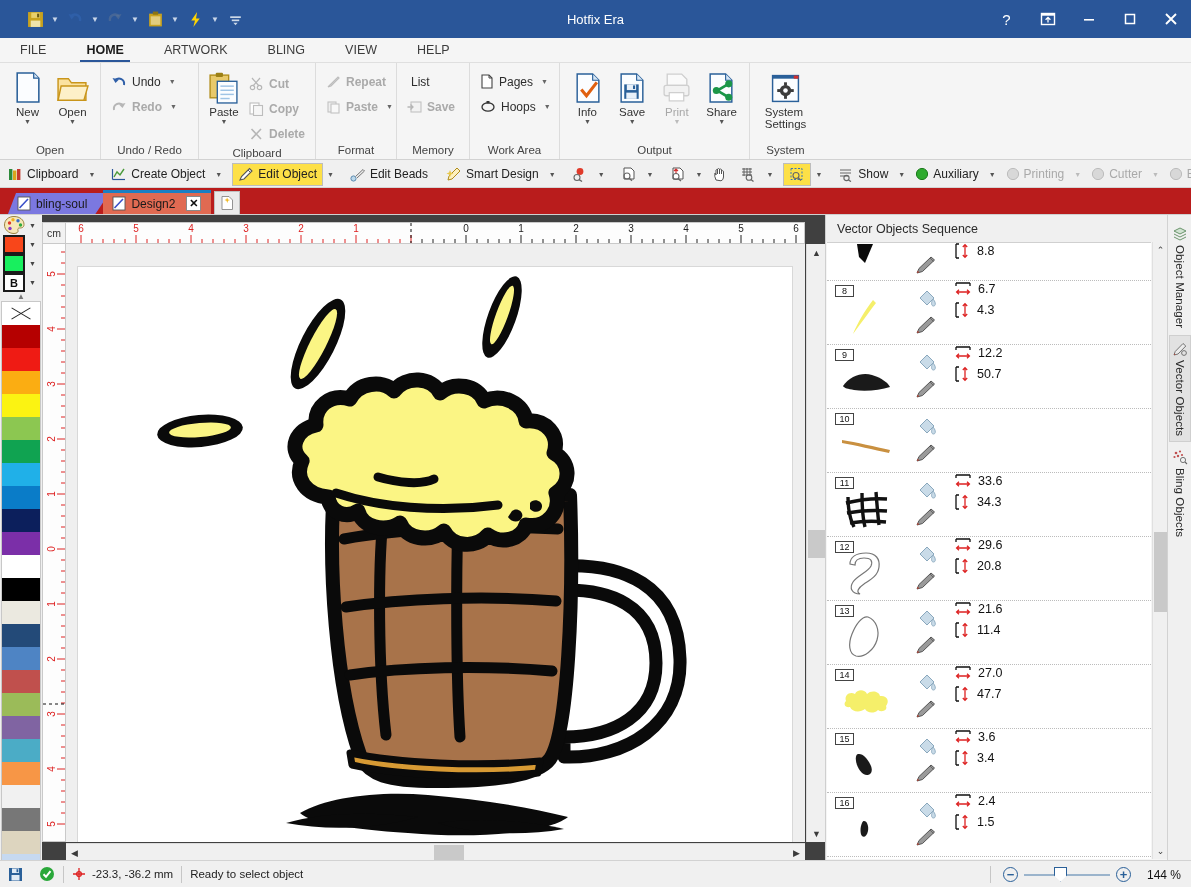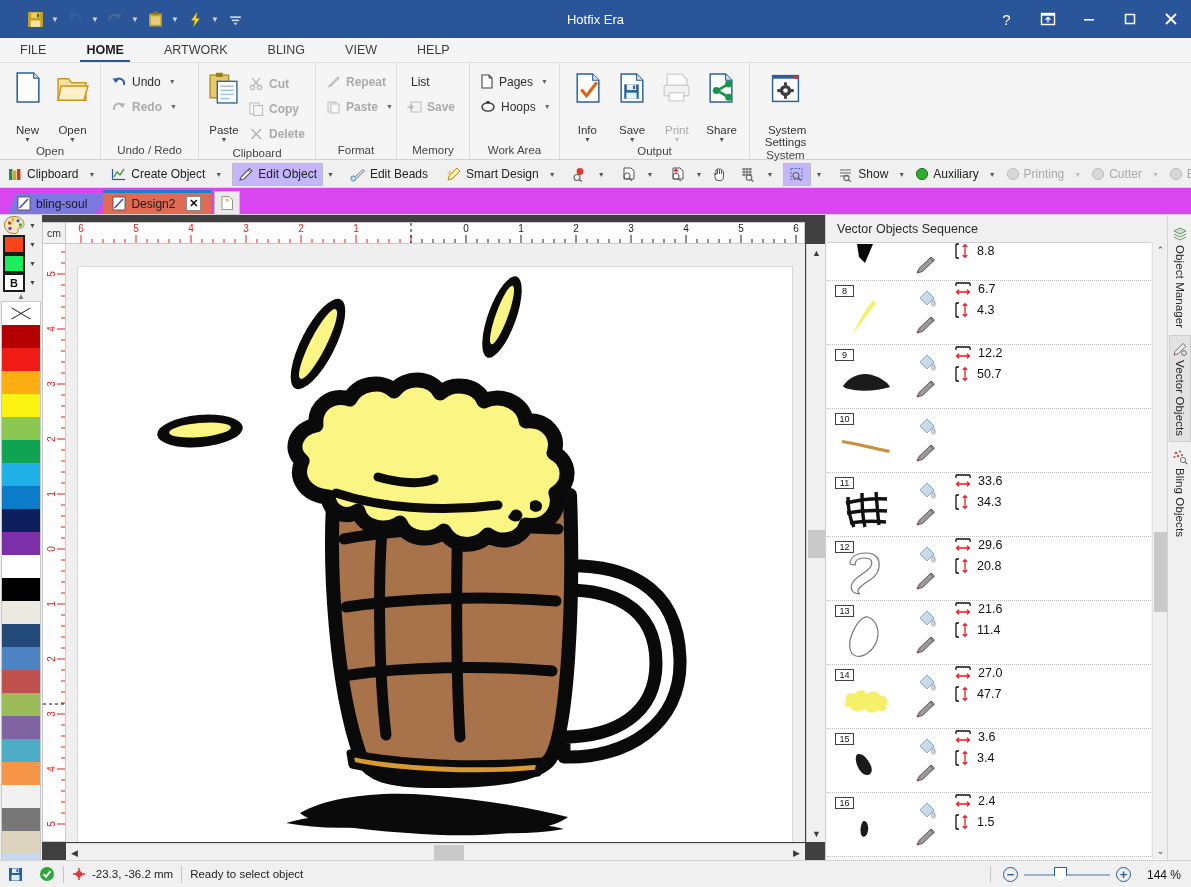--- a/index.html
+++ b/index.html
@@ -67,21 +67,21 @@
   .rgroup-label {
     text-align: center; font-size: 11.5px; color: #444; height: 16px; line-height: 14px;
   }
   .rgroup + .rgroup { border-left: 1px solid #dcdcdc; }
 
   .bigbtn {
     width: 46px; display: flex; flex-direction: column; align-items: center;
     padding-top: 3px; cursor: default;
   }
   .bigbtn .bi { height: 34px; display: flex; align-items: flex-end; }
-  .bigbtn .bl { font-size: 11.5px; color: #333; margin-top: 20px; text-align: right; line-height: 12px; }
+  .bigbtn .bl { font-size: 11.5px; color: #333; margin-top: 2px; text-align: left; line-height: 12px; }
   .bigbtn .bcaret { font-size: 7px; color: #555; line-height: 8px; }
   .bigbtn.wide { width: 56px; }
   .bigbtn.disabled .bl { color: #a8a8a8; }
 
   .smallbtn {
     height: 25px; display: flex; align-items: center; gap: 5px; padding: 0 5px;
     font-size: 12px; color: #2d2d2d; white-space: nowrap;
   }
   .smallbtn.disabled { color: #aaa; font-weight: bold; }
   .smallbtn .sc { font-size: 7px; color: #666; margin-left: 3px; }
@@ -90,29 +90,29 @@
   
   .toolbar2 {
     position: absolute; left: 0; top: 161px; width: 1191px; height: 27px;
     background: #f0f0f0; border-bottom: 1px solid #d4d4d4;
     display: flex; align-items: center; padding-left: 2px;
   }
   .tb-item {
     height: 23px; display: flex; align-items: center; gap: 4px; padding: 0 5px;
     font-size: 12px; color: #222; white-space: nowrap; border: 1px solid transparent;
   }
-  .tb-item.pressed { background: #c4b5fd; border: 1px solid #bdbdbd; }
+  .tb-item.pressed { background: #fde047; border: 1px solid #bdbdbd; }
   .tb-item.dim { color: #a9a9a9; }
   .tb-caret { font-size: 7px; color: #555; padding: 0 4px; }
   .tb-sep { width: 1px; height: 18px; background: #c8c8c8; margin: 0 3px; }
 
   
   .doctabs {
     position: absolute; left: 0; top: 188px; width: 1191px; height: 27px;
-    background: #d946ef; border-bottom: 1px solid #cfcfcf;
+    background: #b91c1c; border-bottom: 1px solid #cfcfcf;
     display: flex; align-items: flex-end; padding-left: 8px;
   }
   .dtab {
     height: 21px; display: flex; align-items: center; gap: 5px;
     padding: 0 10px 0 9px; font-size: 12px; color: #1a1a1a; position: relative;
   }
   .dtab.t1 { background: #7b78e0; clip-path: polygon(8px 0, 100% 0, calc(100% - 14px) 100%, 0 100%); padding-right: 22px; }
   .dtab.t2 { background: #e06a52; border-top: 3px solid #1b7fc4; height: 24px; margin-left: -6px; }
   .dtab-close {
     width: 15px; height: 15px; background: #ffffff; border: 1px solid #8a8a8a;

